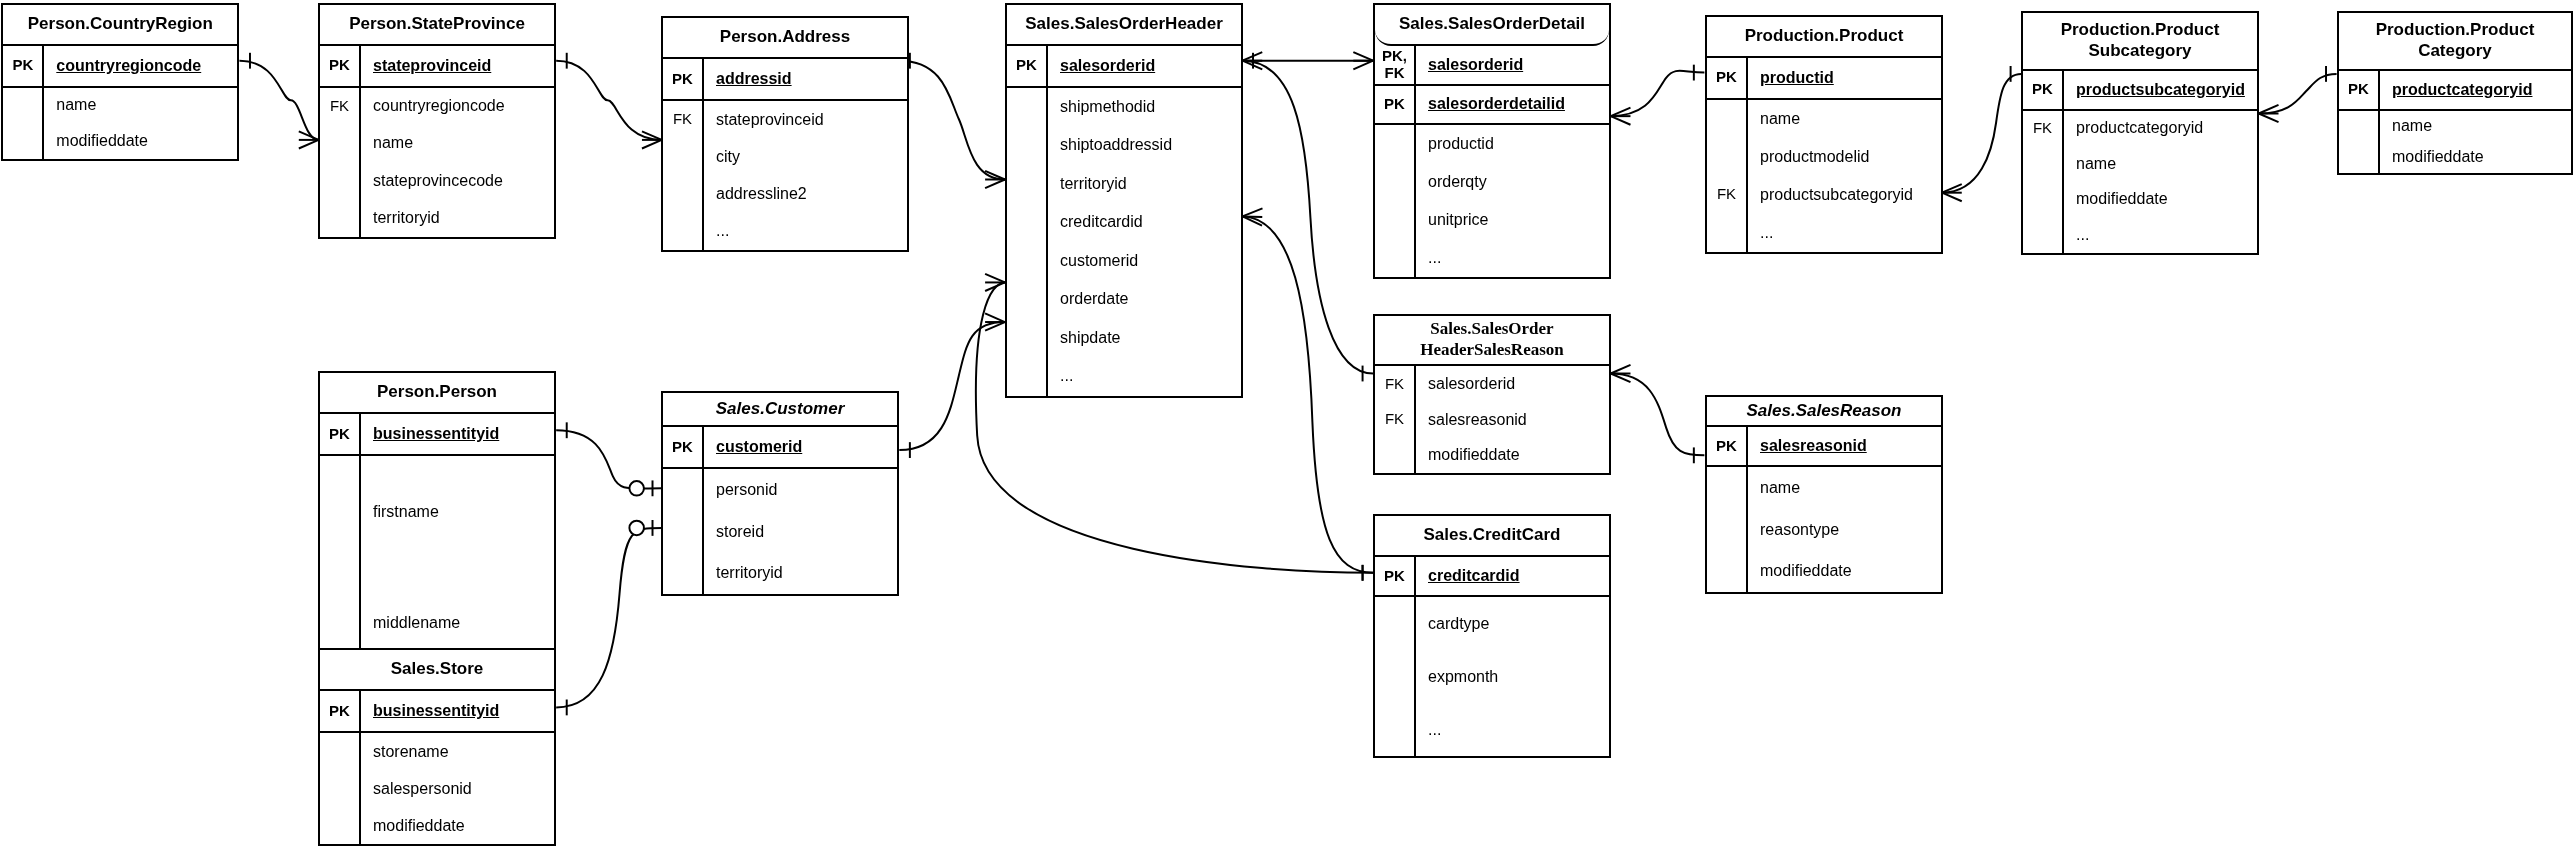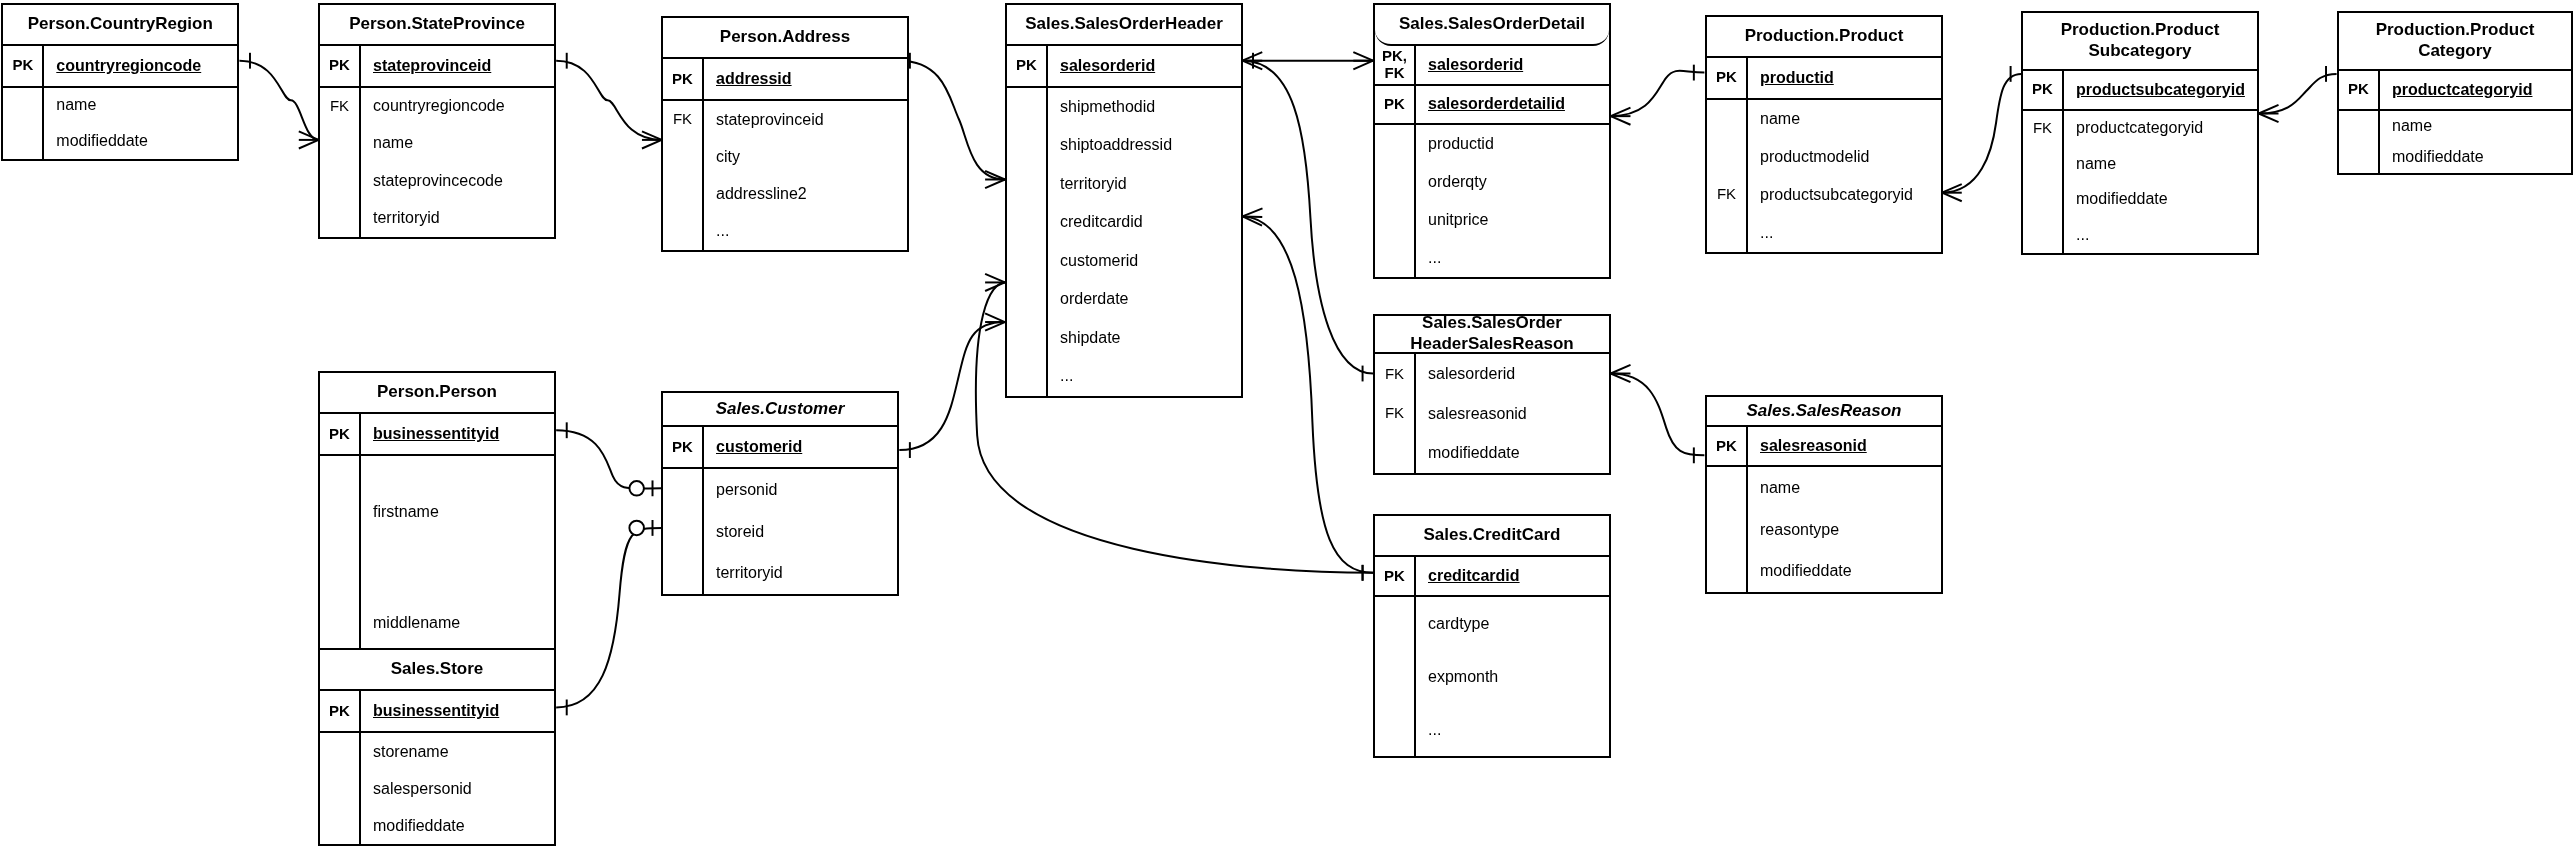--- a/index.html
+++ b/index.html
@@ -544,21 +544,21 @@
           <div class="attr-key" style="width: 41px;"></div>
           <div class="attr-name">salespersonid</div>
         </div>
         <div class="attr-row">
           <div class="attr-key" style="width: 41px;"></div>
           <div class="attr-name">modifieddate</div>
         </div>
       </div>
     </div>
     <div class="entity" style="left: 1373px; top: 314px; width: 238px; height: 161px;">
-      <div class="ent-title" style="height: 38px;">Sales.SalesOrder
+      <div class="ent-title" style="height: 50px; font-family: Liberation Serif, serif;">Sales.SalesOrder
 HeaderSalesReason</div>
       <div class="ent-group grow">
         <div class="attr-row">
           <div class="attr-key" style="width: 41px;">FK</div>
           <div class="attr-name">salesorderid</div>
         </div>
         <div class="attr-row">
           <div class="attr-key" style="width: 41px;">FK</div>
           <div class="attr-name">salesreasonid</div>
         </div>

